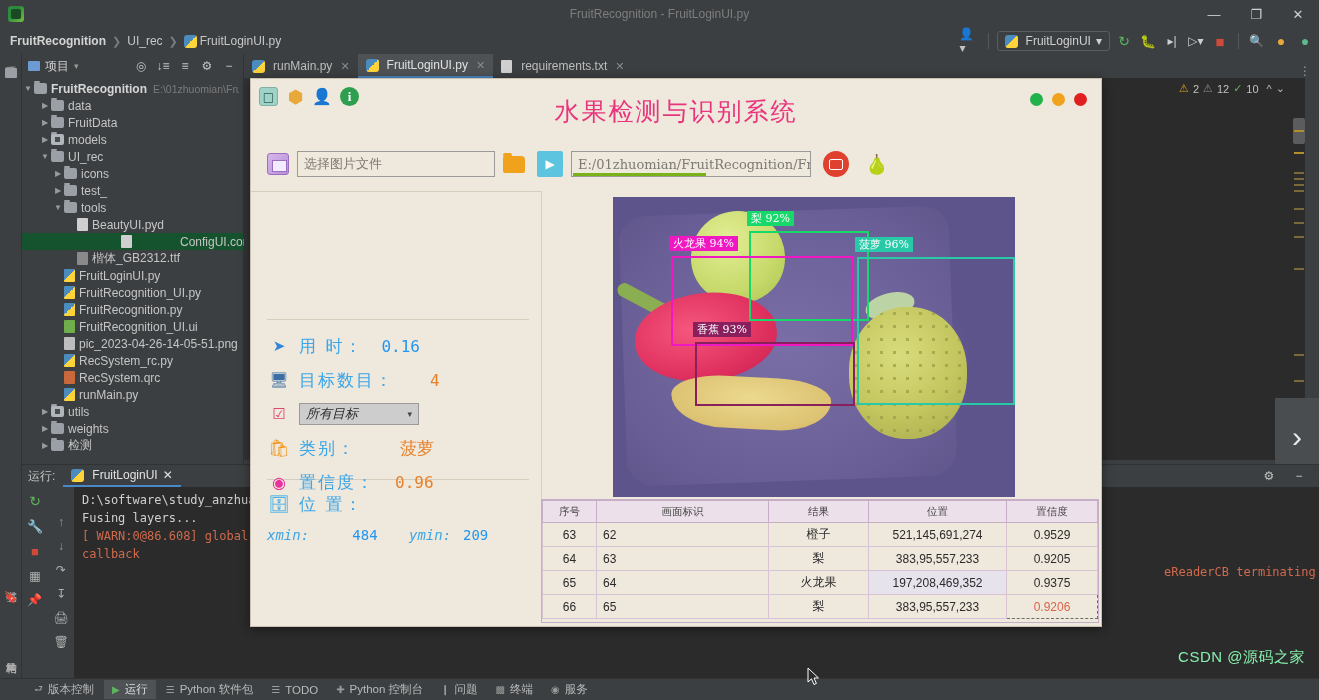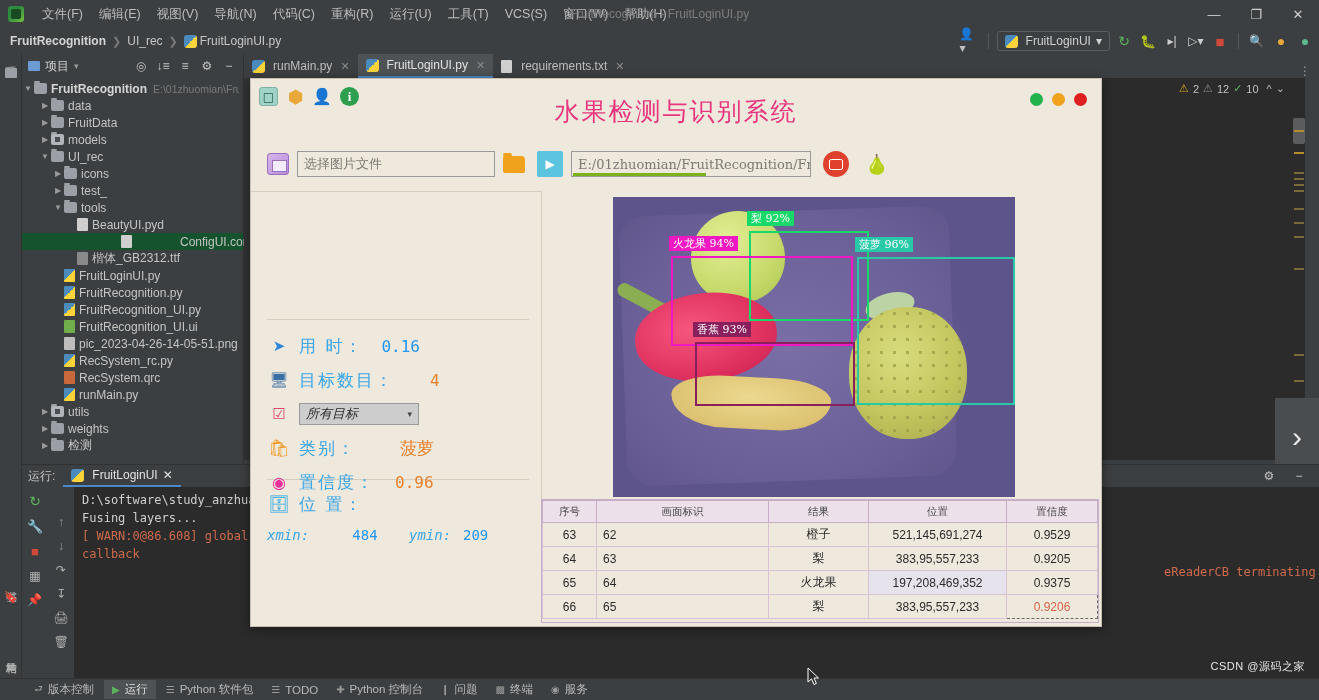--- a/index.html
+++ b/index.html
@@ -117,21 +117,21 @@
   .c-red { color:#cf6a4c;}
 
   
   .statusbar { position:absolute; left:0; bottom:0; width:1319px; height:22px; background:#3c3f41;
      border-top:1px solid #323232; display:flex; align-items:center; gap:2px; padding-left:26px;}
   .sb-item { display:flex; align-items:center; gap:5px; padding:2px 8px; font-size:11.5px; color:#b9b9b9;}
   .sb-item.active{ background:#4e5254; color:#e0e0e0;}
   .sb-ico{ font-size:10px; color:#9a9a9a;}
 
   
-  .watermark{ position:absolute; right:14px; bottom:26px; color:#e5e5e5; font-size:11px;
+  .watermark{ position:absolute; right:14px; bottom:33px; color:#86efac; font-size:15px;
      letter-spacing:0.5px;}
 
   
   .app { position:absolute; left:250px; top:78px; width:852px; height:549px;
      background:#efe8dc; border:1px solid #c9c0b1; box-shadow:0 2px 10px rgba(0,0,0,.45);
      font-family:"DejaVu Serif","Liberation Serif",serif; }
   .app-topicons{ position:absolute; left:8px; top:8px; display:flex; gap:8px; align-items:center;}
   .ic { width:19px; height:19px; display:flex; align-items:center; justify-content:center; font-size:12px;}
   .ic.save{ background:#9fd3c7; border:1px solid #7fb0a5; border-radius:3px; color:#2a5a50;}
   .ic.hex { color:#e8a93a; font-size:18px;}
@@ -235,33 +235,20 @@
   .cursor-arrow{ position:absolute; left:556px; top:588px; width:0;height:0; z-index:40;}
   .cursor-arrow svg{ display:block; }
 </style>
 </head>
 <body>
 
 <div class="root">
 
   <div class="titlebar">
     <div class="app-logo"></div>
-    <div class="menu">
-      <div class="menu-item">文件(F)</div>
-      <div class="menu-item">编辑(E)</div>
-      <div class="menu-item">视图(V)</div>
-      <div class="menu-item">导航(N)</div>
-      <div class="menu-item">代码(C)</div>
-      <div class="menu-item">重构(R)</div>
-      <div class="menu-item">运行(U)</div>
-      <div class="menu-item">工具(T)</div>
-      <div class="menu-item">VCS(S)</div>
-      <div class="menu-item">窗口(W)</div>
-      <div class="menu-item">帮助(H)</div>
-    </div>
     <div class="win-title">FruitRecognition - FruitLoginUI.py</div>
     <div class="win-ctrls">
       <div class="win-btn">—</div>
       <div class="win-btn">❐</div>
       <div class="win-btn close">✕</div>
     </div>
   </div>
 
   <div class="crumbrow">
     <span class="crumb bold">FruitRecognition</span>
@@ -380,26 +367,26 @@
             <span>楷体_GB2312.ttf</span>
           </div>
           <div class="tnode" style="padding-left: 30px;">
             <span class="arrow"></span>
             <span class="fi py"></span>
             <span>FruitLoginUI.py</span>
           </div>
           <div class="tnode" style="padding-left: 30px;">
             <span class="arrow"></span>
             <span class="fi py"></span>
+            <span>FruitRecognition_UI.py</span>
+          </div>
+          <div class="tnode" style="padding-left: 30px;">
+            <span class="arrow"></span>
+            <span class="fi py"></span>
             <span>FruitRecognition.py</span>
-          </div>
-          <div class="tnode" style="padding-left: 30px;">
-            <span class="arrow"></span>
-            <span class="fi py"></span>
-            <span>FruitRecognition_UI.py</span>
           </div>
           <div class="tnode" style="padding-left: 30px;">
             <span class="arrow"></span>
             <span class="fi ui"></span>
             <span>FruitRecognition_UI.ui</span>
           </div>
           <div class="tnode" style="padding-left: 30px;">
             <span class="arrow"></span>
             <span class="fi png"></span>
             <span>pic_2023-04-26-14-05-51.png</span>

